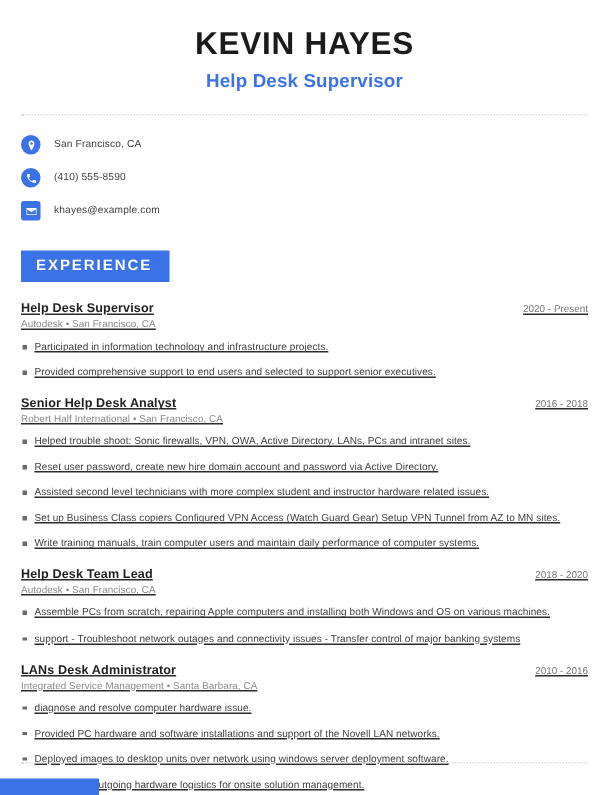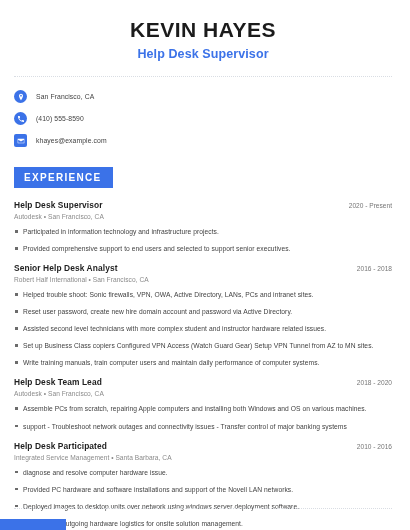--- a/index.html
+++ b/index.html
@@ -91,20 +91,21 @@
 
   .contact-text {
     font-size: 6.8px;
     color: #3f3f3f;
     letter-spacing: 0.1px;
   }
 
   
   .section {
     margin-top: 20px;
+    text-decoration: underline;
   }
 
   .section-banner {
     display: inline-block;
     background: #3b72e8;
     color: #ffffff;
     font-size: 10px;
     font-weight: bold;
     letter-spacing: 1.3px;
     padding: 5px 12px 5px 10px;
@@ -271,21 +272,21 @@
         </div>
         <div class="entry-meta">Autodesk • San Francisco, CA</div>
         <ul class="bullets">
           <li>Assemble PCs from scratch, repairing Apple computers and installing both Windows and OS on various machines.</li>
           <li>support - Troubleshoot network outages and connectivity issues - Transfer control of major banking systems</li>
         </ul>
       </div>
 
       <div class="entry">
         <div class="entry-head">
-          <span class="entry-role">Help Desk Participated</span>
+          <span class="entry-role">LANs Desk Administrator</span>
           <span class="entry-dates">2010 - 2016</span>
         </div>
         <div class="entry-meta">Integrated Service Management • Santa Barbara, CA</div>
         <ul class="bullets">
           <li>diagnose and resolve computer hardware issue.</li>
           <li>Provided PC hardware and software installations and support of the Novell LAN networks.</li>
           <li>Deployed images to desktop units over network using windows server deployment software.</li>
           <li>Coordinated outgoing hardware logistics for onsite solution management.</li>
 
         </ul>

